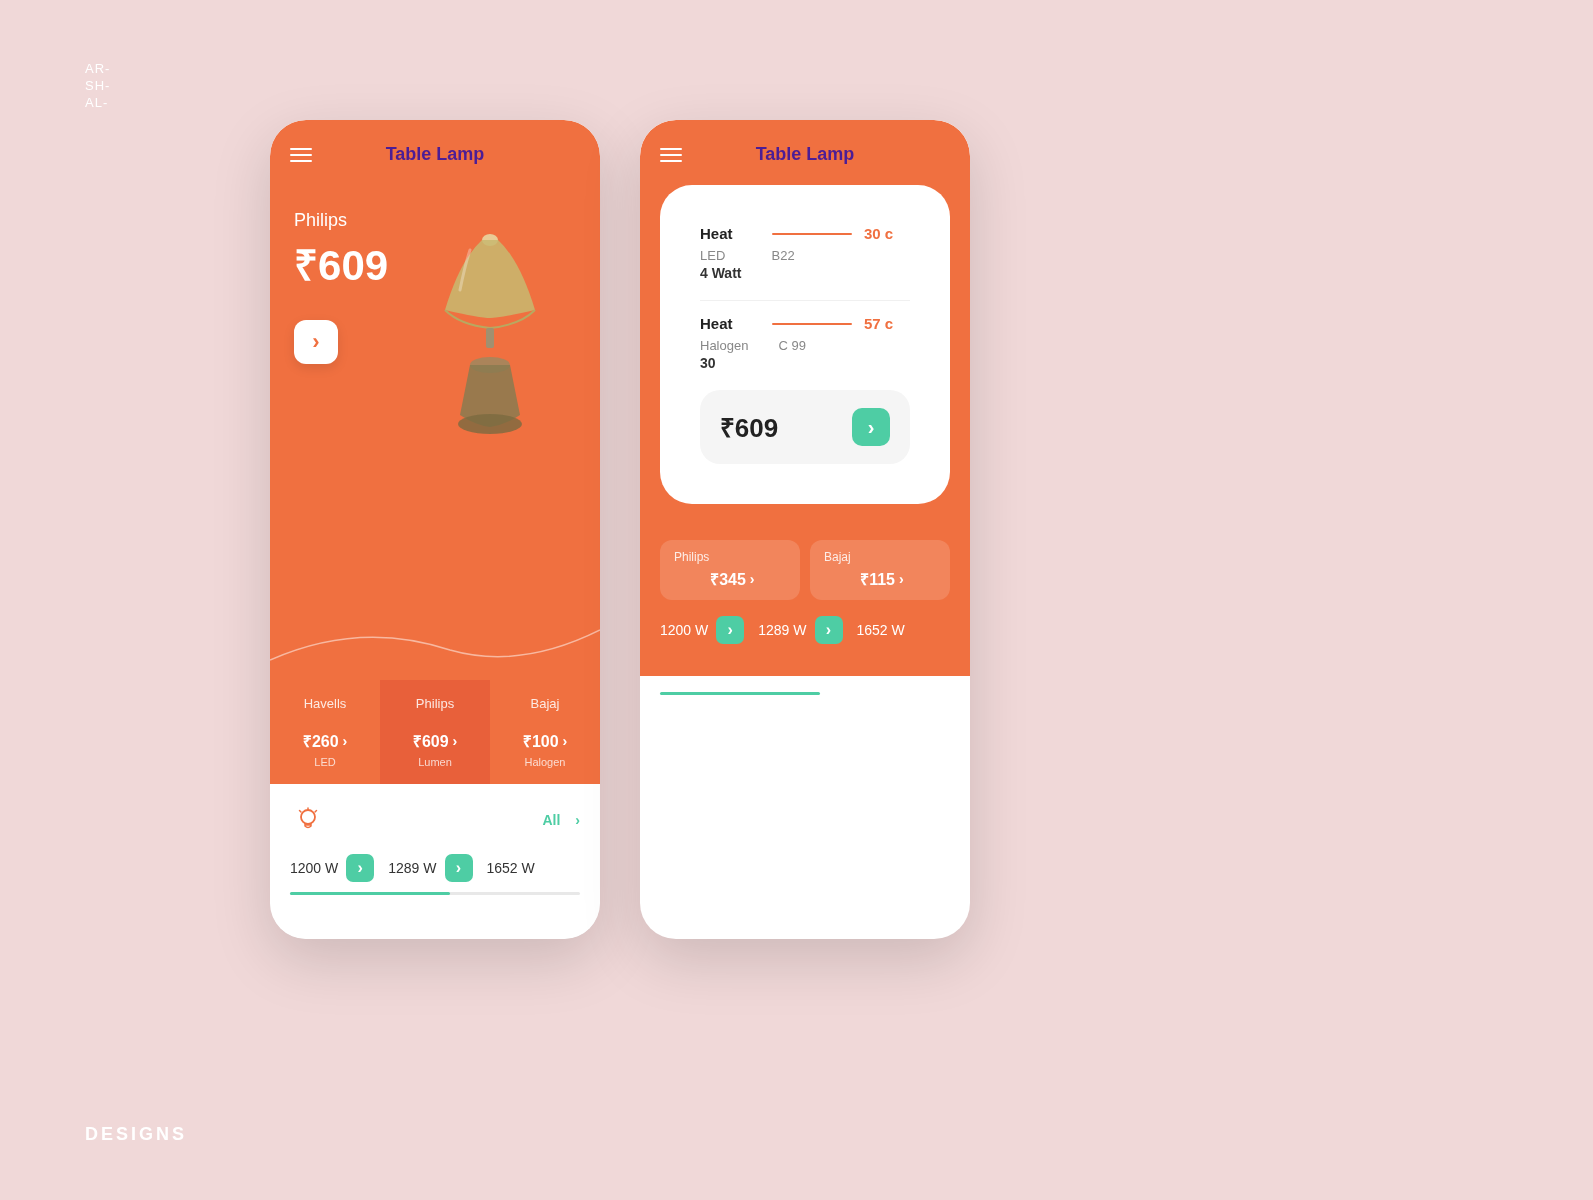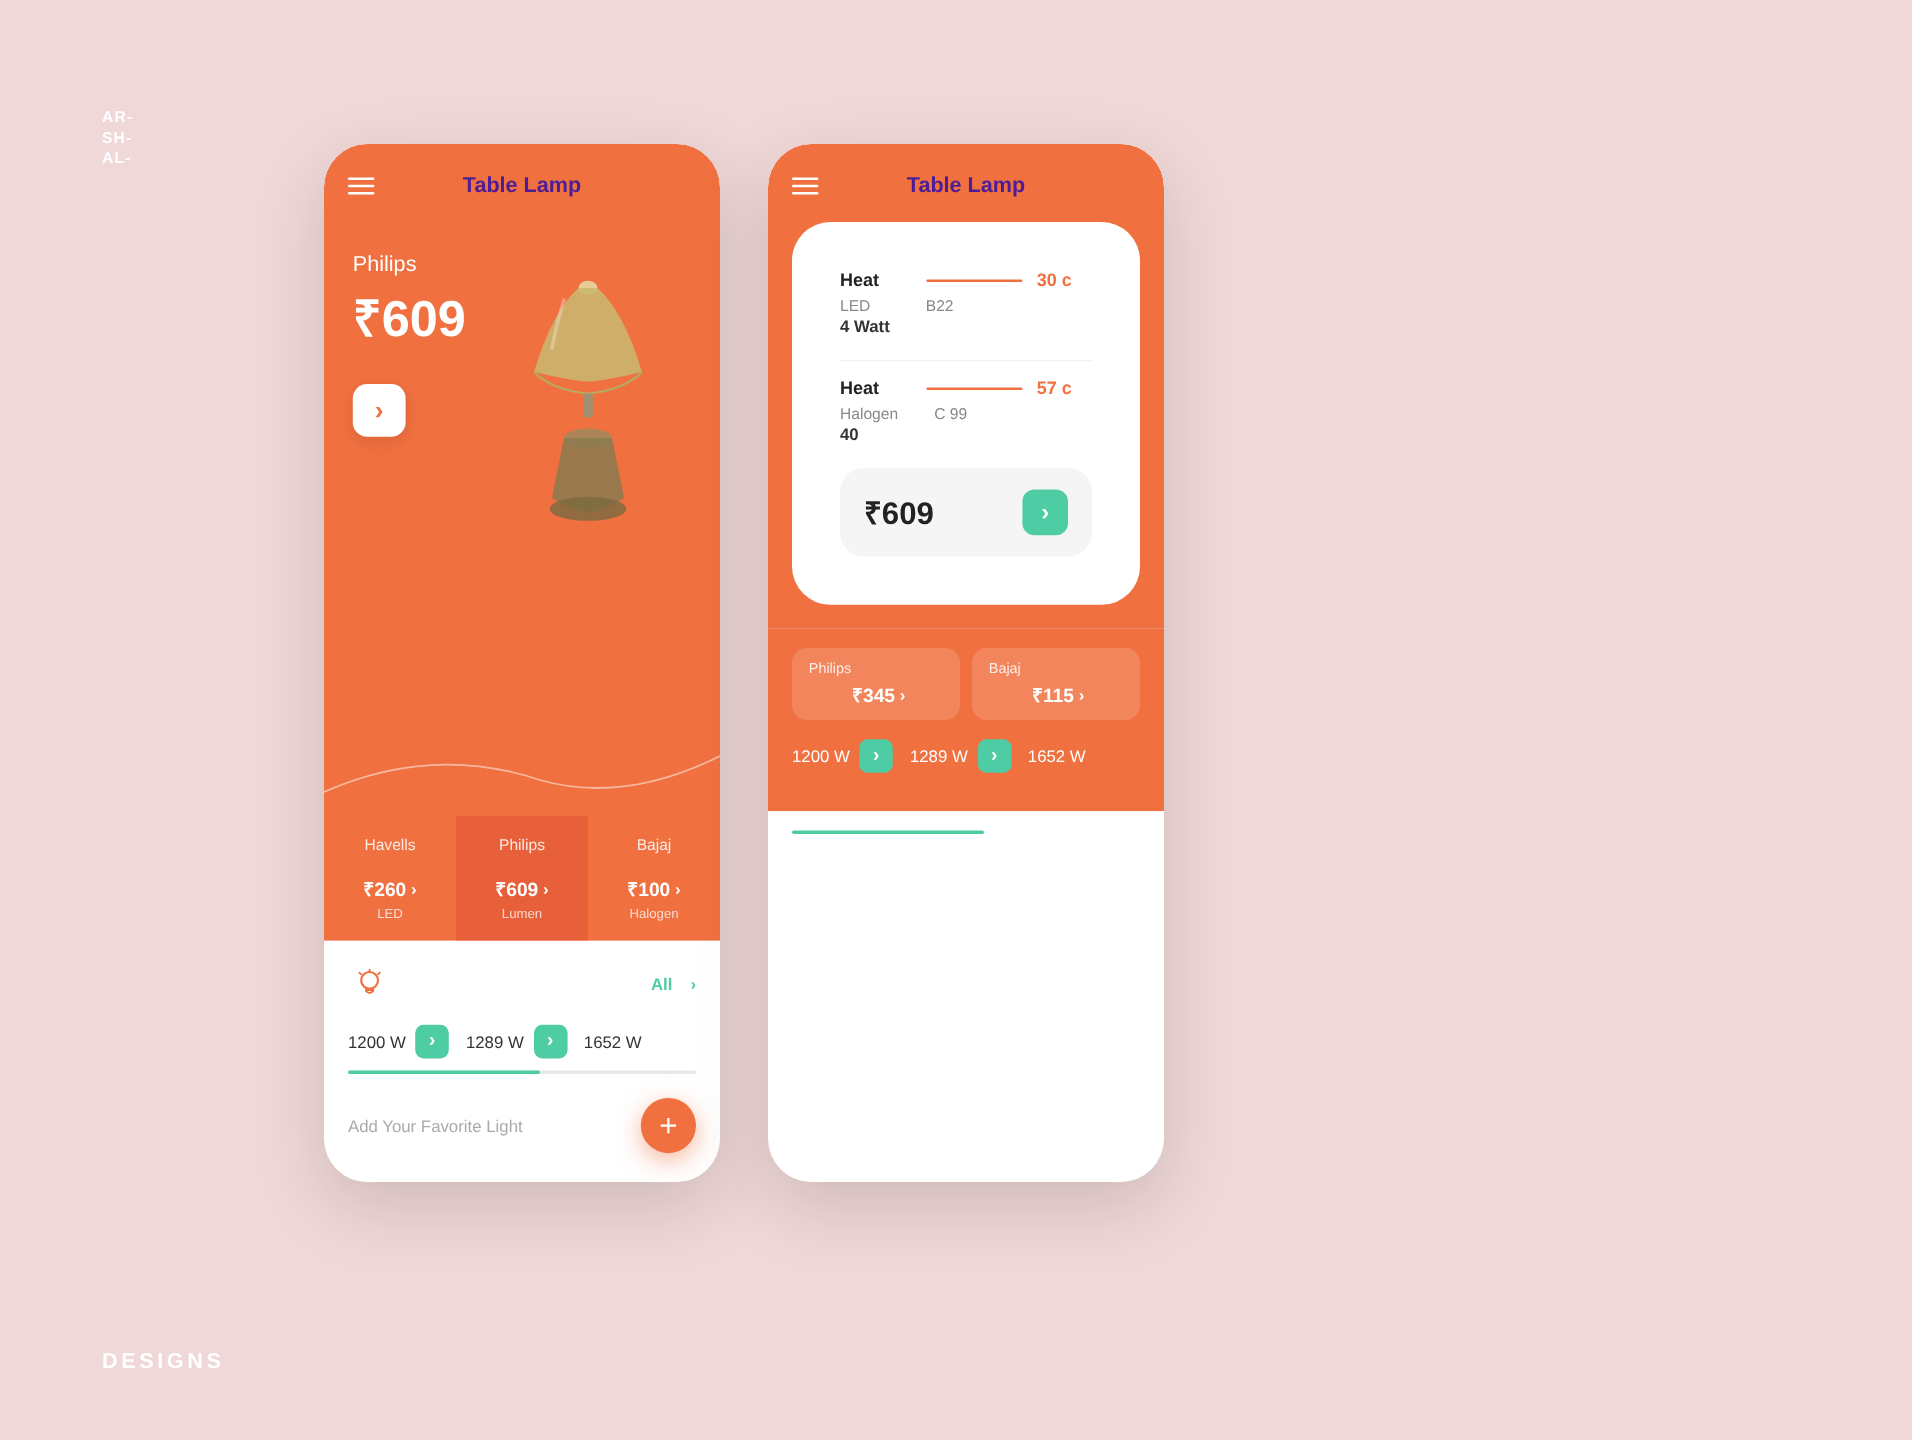--- a/index.html
+++ b/index.html
@@ -7,25 +7,25 @@
       width: 1593px;
       height: 1200px;
       background-color: #f0d8d8;
       font-family: 'Segoe UI', Arial, sans-serif;
       position: relative;
       overflow: hidden;
     }
 
     .brand-logo {
       position: absolute;
-      top: 90px;
+      top: 61px;
       left: 85px;
       color: white;
       font-size: 13px;
-      font-weight: 700;
+      font-weight: 400;
       line-height: 1.3;
       letter-spacing: 1px;
     }
 
     .designs-label {
       position: absolute;
       bottom: 55px;
       left: 85px;
       color: white;
       font-size: 18px;
@@ -635,24 +635,20 @@
         </div>
         <div class="watt-item">
           <span class="watt-label">1652 W</span>
         </div>
       </div>
 
       <div class="progress-bar">
         <div class="progress-fill" style="width: 55%;"></div>
       </div>
 
-      <div class="add-fav-row">
-        <span class="add-fav-text">Add Your Favorite Light</span>
-        <div class="plus-btn"></div>
-      </div>
     </div>
   </div>
 
   <div class="phone screen2">
 
     <div class="screen2-top">
       <div class="screen2-header">
         <div class="hamburger-icon">
           <span></span>
             <span></span>
@@ -684,21 +680,21 @@
 
         <div class="spec-row">
           <div class="spec-label-row">
             <span class="spec-label">Heat</span>
             <div class="spec-bar" style="max-width: 80px;"></div>
             <span class="spec-value-heat">57 c</span>
           </div>
           <div class="spec-details">
             <div>
               <span class="spec-sub">Halogen</span><br>
-              <span class="spec-sub-bold">40</span>
+              <span class="spec-sub-bold">30</span>
             </div>
             <div>
               <span class="spec-sub">C 99</span>
             </div>
           </div>
         </div>
 
         <div class="price-action-card">
           <span class="price-action-value">₹609</span>
           <div class="teal-arrow-btn"></div>

